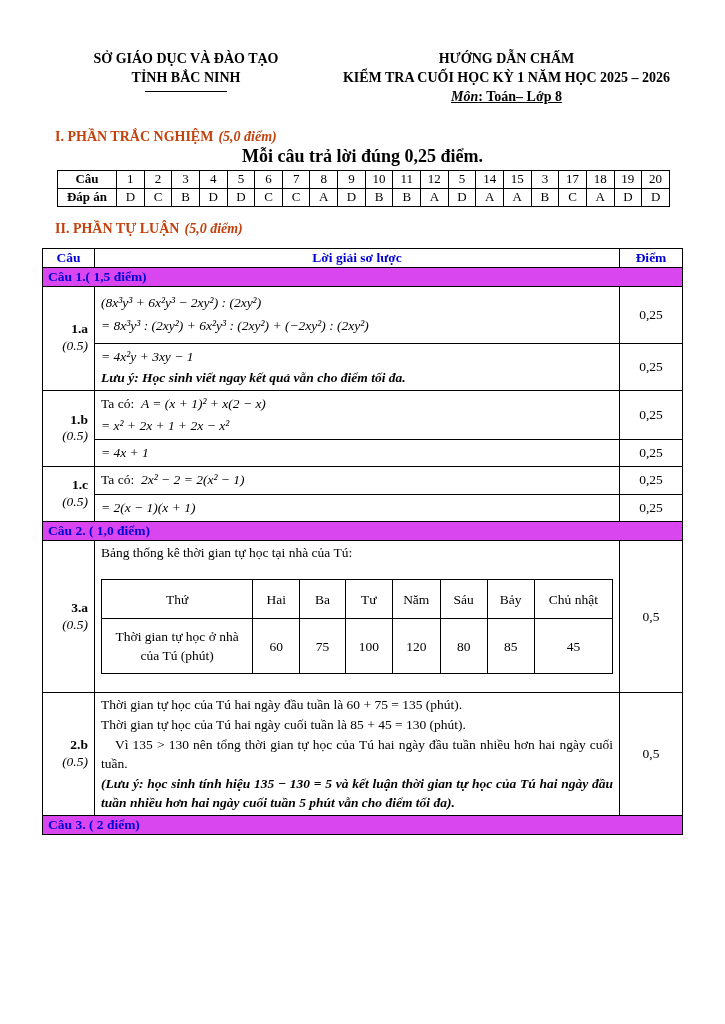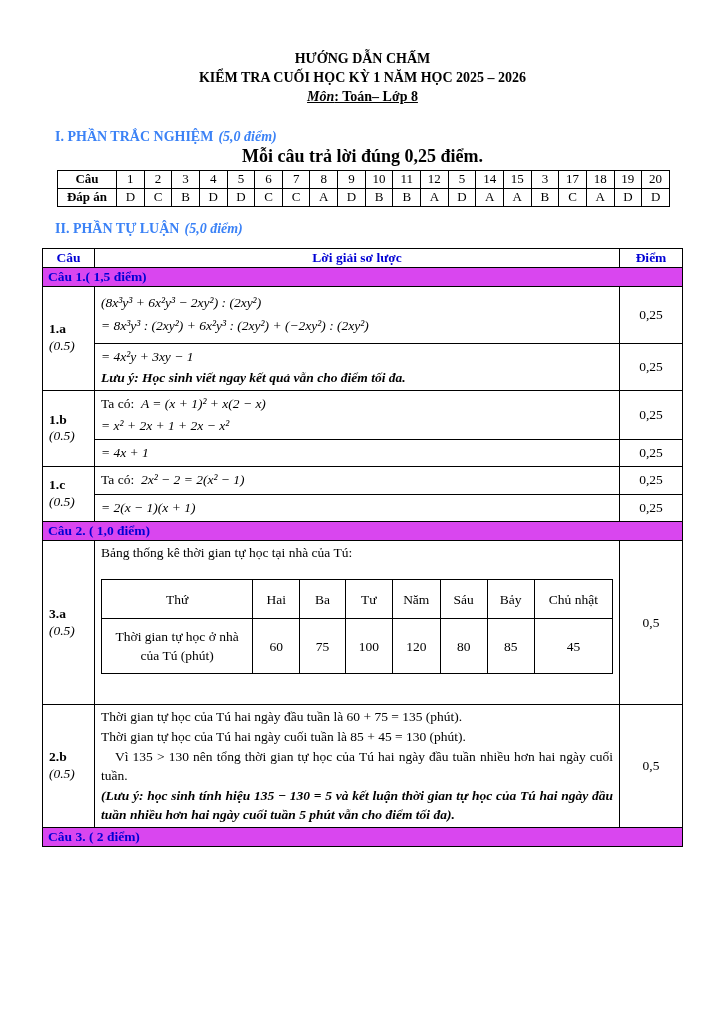--- a/index.html
+++ b/index.html
@@ -9,72 +9,77 @@
 
   
   .header{display:flex;}
   .h-left{width:288px;text-align:center;font-weight:bold;font-size:14px;line-height:1.35;}
   .h-right{flex:1;text-align:center;font-weight:bold;font-size:14px;line-height:1.35;}
   .h-rule{width:82px;border-bottom:1.4px solid #000;margin:2px auto 0 auto;height:1px;}
   .subject-u{text-decoration:underline;}
   .subject-u .mon{font-style:italic;}
 
   
-  .sec-title{color:#3b82f6;font-weight:bold;font-size:14px;margin:22px 0 1px 13px;}
+  .sec-title{color:#c2410c;font-weight:bold;font-size:14px;margin:22px 0 1px 13px;}
   .sec-title .pts{font-style:italic;margin-left:5px;}
   .sec-title2{margin-top:14px;margin-bottom:0;}
   .center-note{text-align:center;font-weight:bold;font-size:18px;margin:1px 0 3px 0;}
 
   
   table{border-collapse:collapse;}
   td,th{border:1px solid #000;}
 
   
   .mc{margin-left:15px;width:613px;font-size:13px;text-align:center;table-layout:fixed;}
   .mc td{height:17px;padding:0 1px;}
   .mc td.lbl{font-weight:bold;width:56px;}
 
   
   .main{width:641px;margin-top:11px;font-size:13.5px;table-layout:fixed;}
   .main th{color:#0000D4;text-align:center;padding:1px 2px;font-size:13.5px;}
   .col-cau{width:47px;}
   .col-diem{width:58px;}
   .main td{padding:2px 6px;vertical-align:middle;}
   .sec-row td{background:#d946ef;color:#0000D4;font-weight:bold;padding:1px 5px;}
-  .cau-cell{text-align:left;line-height:1.25;}
+  .cau-cell{text-align:right;line-height:1.25;}
   .cau-cell .lbl{font-weight:bold;}
   .cau-cell .sub{font-style:italic;}
   .diem{text-align:center;}
   .math{font-style:italic;line-height:1.65;}
   .prefix{font-style:normal;}
   .note-bi{font-weight:bold;font-style:italic;}
   .row-tall td{height:52px;}
   .row-med td{height:40px;}
   .row-b1 td{height:44px;}
   .row-sm td{height:22px;}
   .content{line-height:1.45;}
   .justify{text-align:justify;}
   .indent{text-indent:14px;}
 
   
   .cell-2a{vertical-align:top;padding-top:5px;}
-  .inner{margin:17px auto 28px auto;font-size:13.5px;table-layout:fixed;}
+  .inner{margin:17px auto 16px auto;font-size:13.5px;table-layout:fixed;}
   .inner td{text-align:center;padding:4px 4px;vertical-align:middle;}
   .inner .first-col{width:168px;}
   .inner .day-col{width:42px;}
   .inner .last-col{width:80px;}
   .inner .hrow td{height:30px;}
   .inner .vrow td{height:46px;}
 </style>
 </head>
 <body>
 
 <div class="page">
 
   <div class="header">
+    <div class="h-left">
+      <div>SỞ GIÁO DỤC VÀ ĐÀO TẠO</div>
+      <div>TỈNH BẮC NINH</div>
+      <div class="h-rule"></div>
+    </div>
     <div class="h-right">
       <div>HƯỚNG DẪN CHẤM</div>
       <div>KIỂM TRA CUỐI HỌC KỲ 1 NĂM HỌC 2025 – 2026</div>
       <div>
         <span class="subject-u"><span class="mon">Môn</span><span>: Toán– Lớp 8</span></span>
       </div>
     </div>
   </div>
 
   <div class="sec-title">

